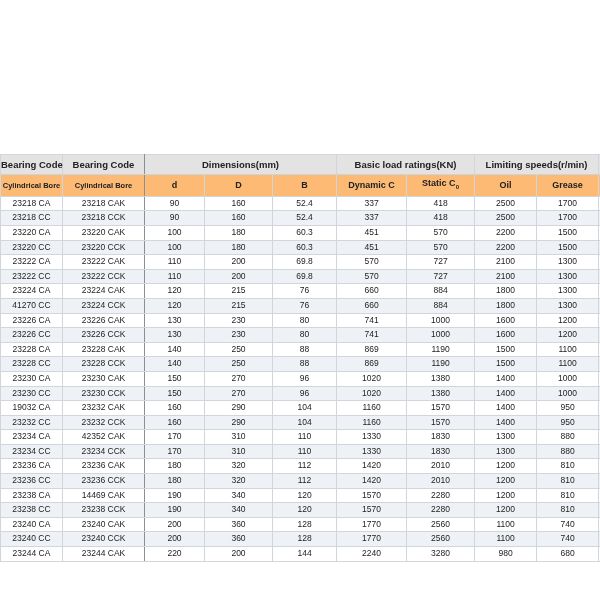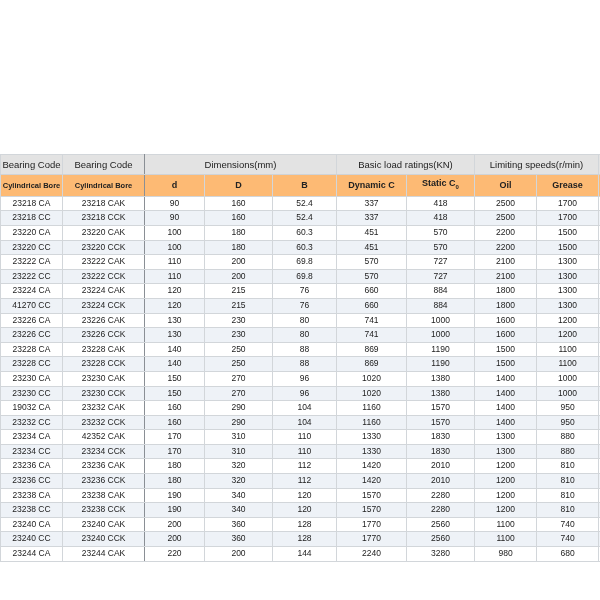--- a/index.html
+++ b/index.html
@@ -47,21 +47,21 @@
     padding: 0;
     text-align: center;
     vertical-align: middle;
     color: #222222;
   }
 
   
   thead tr.grp th {
     background: #e3e3e3;
     font-size: 9.5px;
-    font-weight: normal;
+    font-weight: bold;
     height: 19px;
     line-height: 19px;
     white-space: nowrap;
     border-bottom-color: #cfd3d7;
   }
   thead tr.sub th {
     background: #fdba74;
     font-size: 7.5px;
     font-weight: bold;
     height: 17px;
@@ -404,21 +404,21 @@
           <td>320</td>
           <td>112</td>
           <td>1420</td>
           <td>2010</td>
           <td>1200</td>
           <td>810</td>
           <td>38.5</td>
         </tr>
         <tr class="odd">
           <td>23238 CA</td>
-          <td class="sep-right">23238 CAK</td>
+          <td class="sep-right">14469 CAK</td>
           <td>190</td>
           <td>340</td>
           <td>120</td>
           <td>1570</td>
           <td>2280</td>
           <td>1200</td>
           <td>810</td>
           <td>48.0</td>
         </tr>
         <tr class="even">

